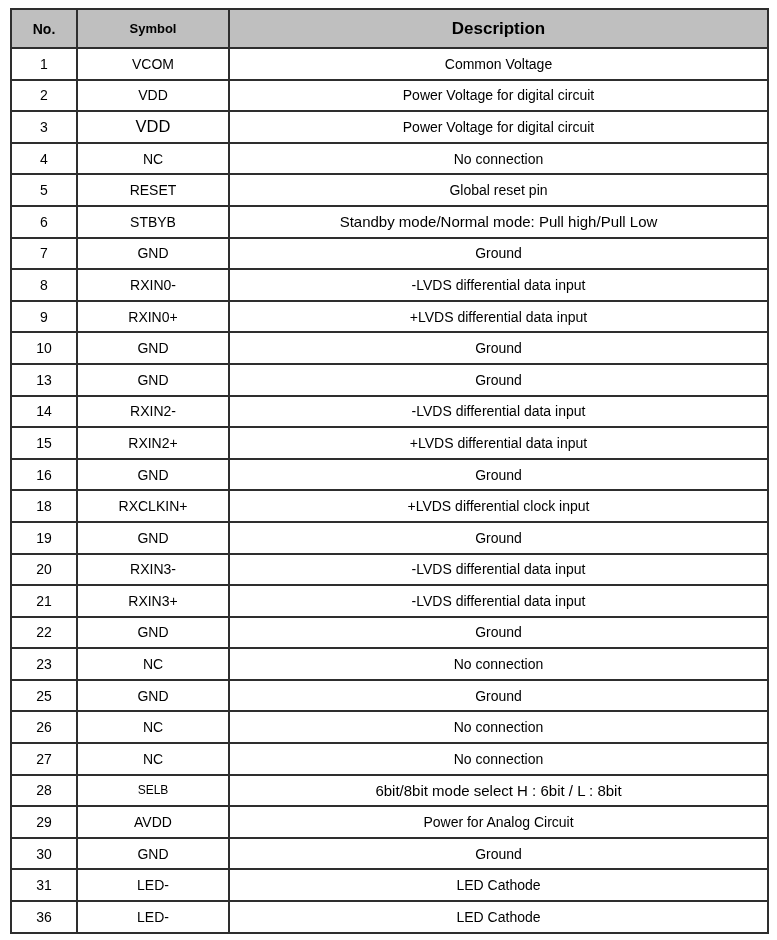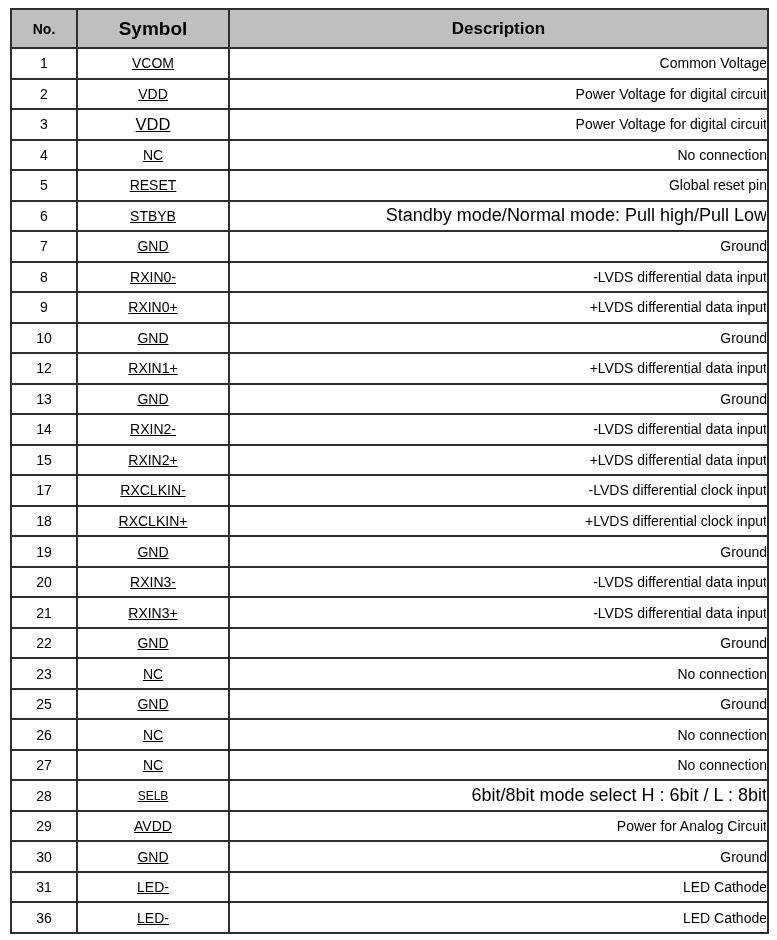--- a/index.html
+++ b/index.html
@@ -37,43 +37,42 @@
   tbody tr {
     height: 27.7px;
   }
   th {
     background: #bfbfbf;
     font-weight: bold;
     text-align: center;
     vertical-align: middle;
   }
   th.th-no { font-size: 14px; }
-  th.th-symbol { font-size: 19px; }
+  th.th-symbol { font-size: 13px; }
   th.th-desc { font-size: 17px; }
   td.td-no {
     text-align: center;
     vertical-align: middle;
     font-size: 14px;
   }
   td.td-symbol {
     text-align: center;
     vertical-align: middle;
     font-size: 14px;
-    text-decoration: underline;
   }
   td.td-desc {
-    text-align: right;
+    text-align: center;
     vertical-align: middle;
     font-size: 14px;
     padding-left: 9px;
     border-radius: 11px;
   }
   td.sym-large { font-size: 16.5px; }
   td.sym-small { font-size: 12px; margin-left: 42px; }
-  td.desc-small { font-size: 18px; }
+  td.desc-small { font-size: 15px; }
 </style>
 </head>
 <body>
 
 <div class="page">
   <table class="pin-table">
     <colgroup>
       <col style="width:66px">
       <col style="width:152px">
       <col>
@@ -130,43 +129,38 @@
           <td class="td-no">9</td>
           <td class="td-symbol">RXIN0+</td>
           <td class="td-desc">+LVDS differential data input</td>
         </tr>
         <tr>
           <td class="td-no">10</td>
           <td class="td-symbol">GND</td>
           <td class="td-desc">Ground</td>
         </tr>
         <tr>
-          <td class="td-no">12</td>
-          <td class="td-symbol">RXIN1+</td>
-          <td class="td-desc">+LVDS differential data input</td>
-        </tr>
-        <tr>
           <td class="td-no">13</td>
           <td class="td-symbol">GND</td>
           <td class="td-desc">Ground</td>
         </tr>
         <tr>
           <td class="td-no">14</td>
           <td class="td-symbol">RXIN2-</td>
           <td class="td-desc">-LVDS differential data input</td>
         </tr>
         <tr>
           <td class="td-no">15</td>
           <td class="td-symbol">RXIN2+</td>
           <td class="td-desc">+LVDS differential data input</td>
         </tr>
         <tr>
-          <td class="td-no">17</td>
-          <td class="td-symbol">RXCLKIN-</td>
-          <td class="td-desc">-LVDS differential clock input</td>
+          <td class="td-no">16</td>
+          <td class="td-symbol">GND</td>
+          <td class="td-desc">Ground</td>
         </tr>
         <tr>
           <td class="td-no">18</td>
           <td class="td-symbol">RXCLKIN+</td>
           <td class="td-desc">+LVDS differential clock input</td>
         </tr>
         <tr>
           <td class="td-no">19</td>
           <td class="td-symbol">GND</td>
           <td class="td-desc">Ground</td>

